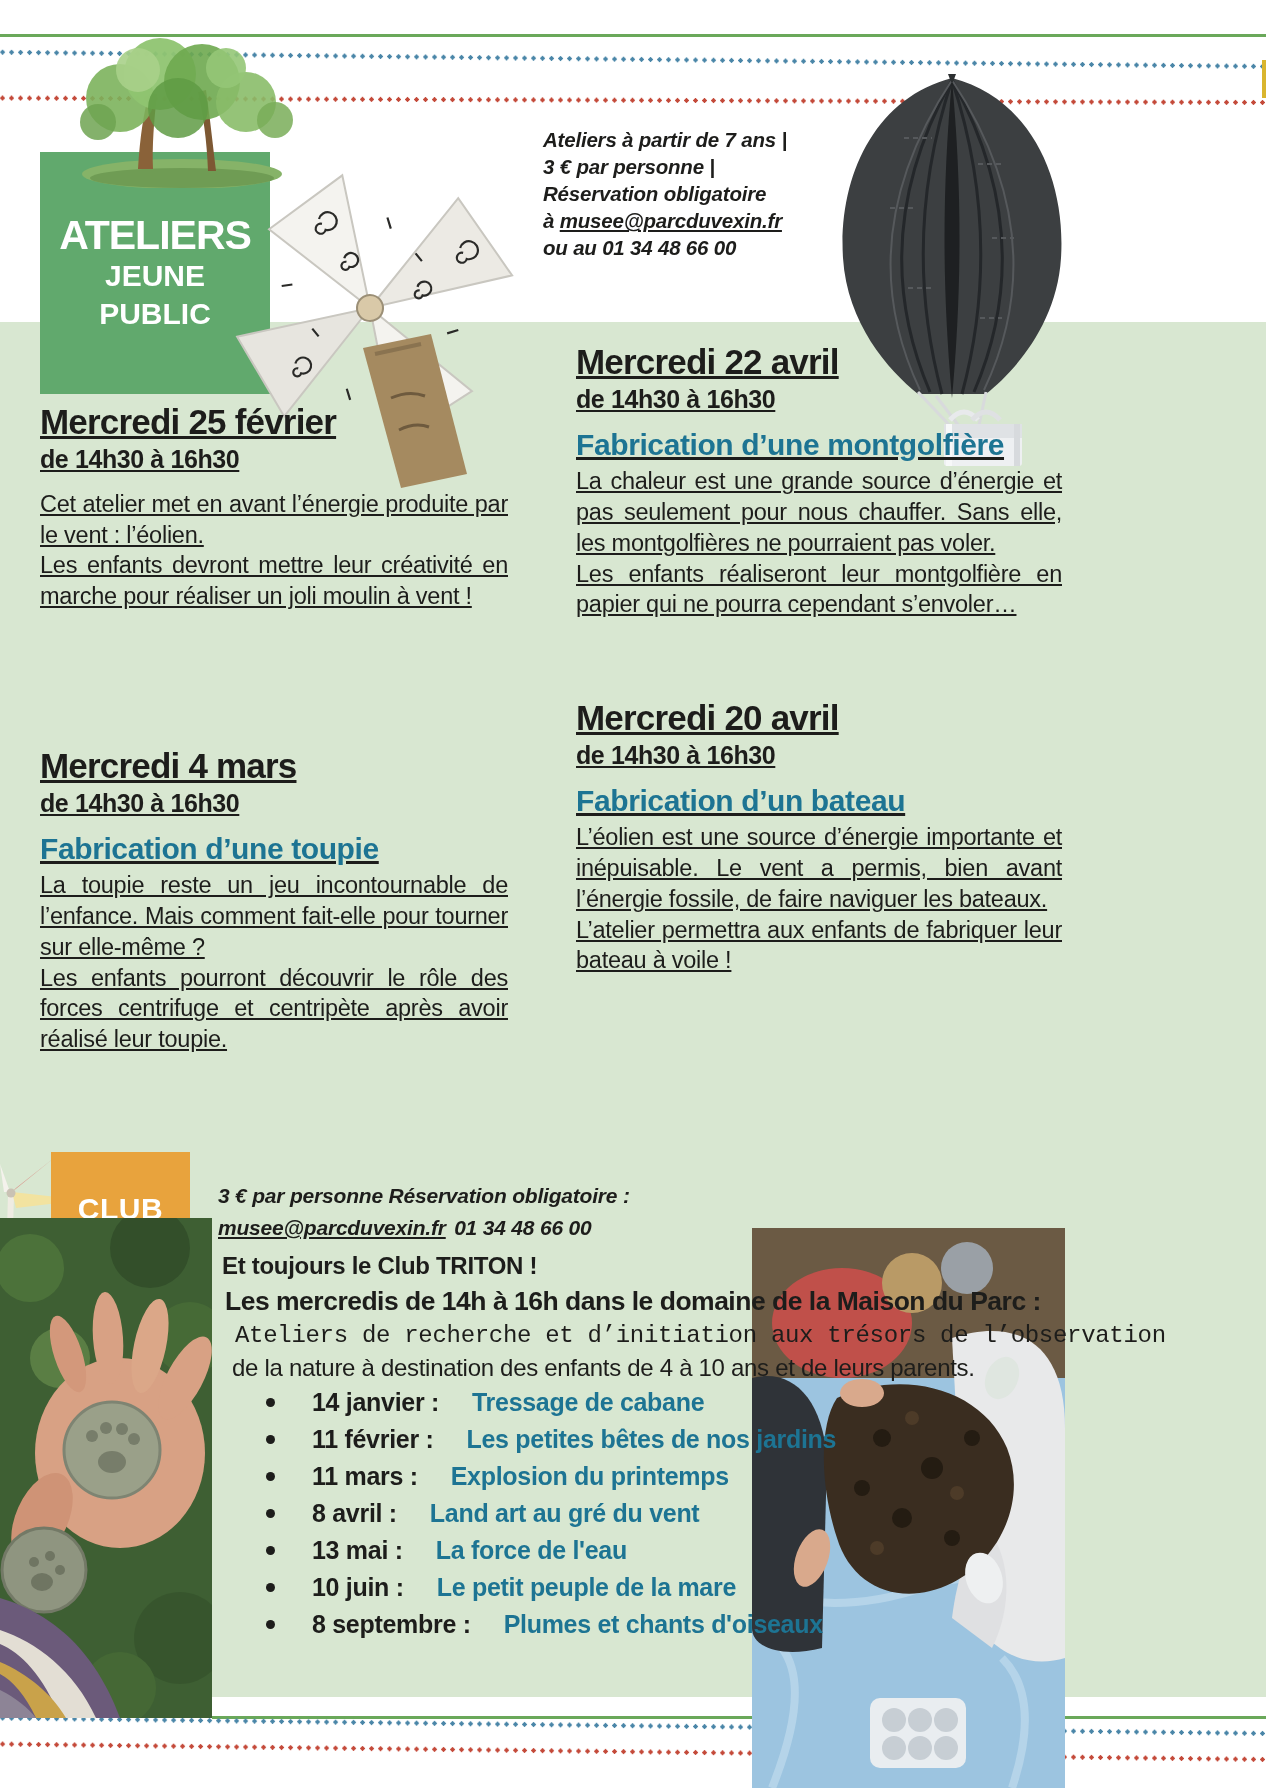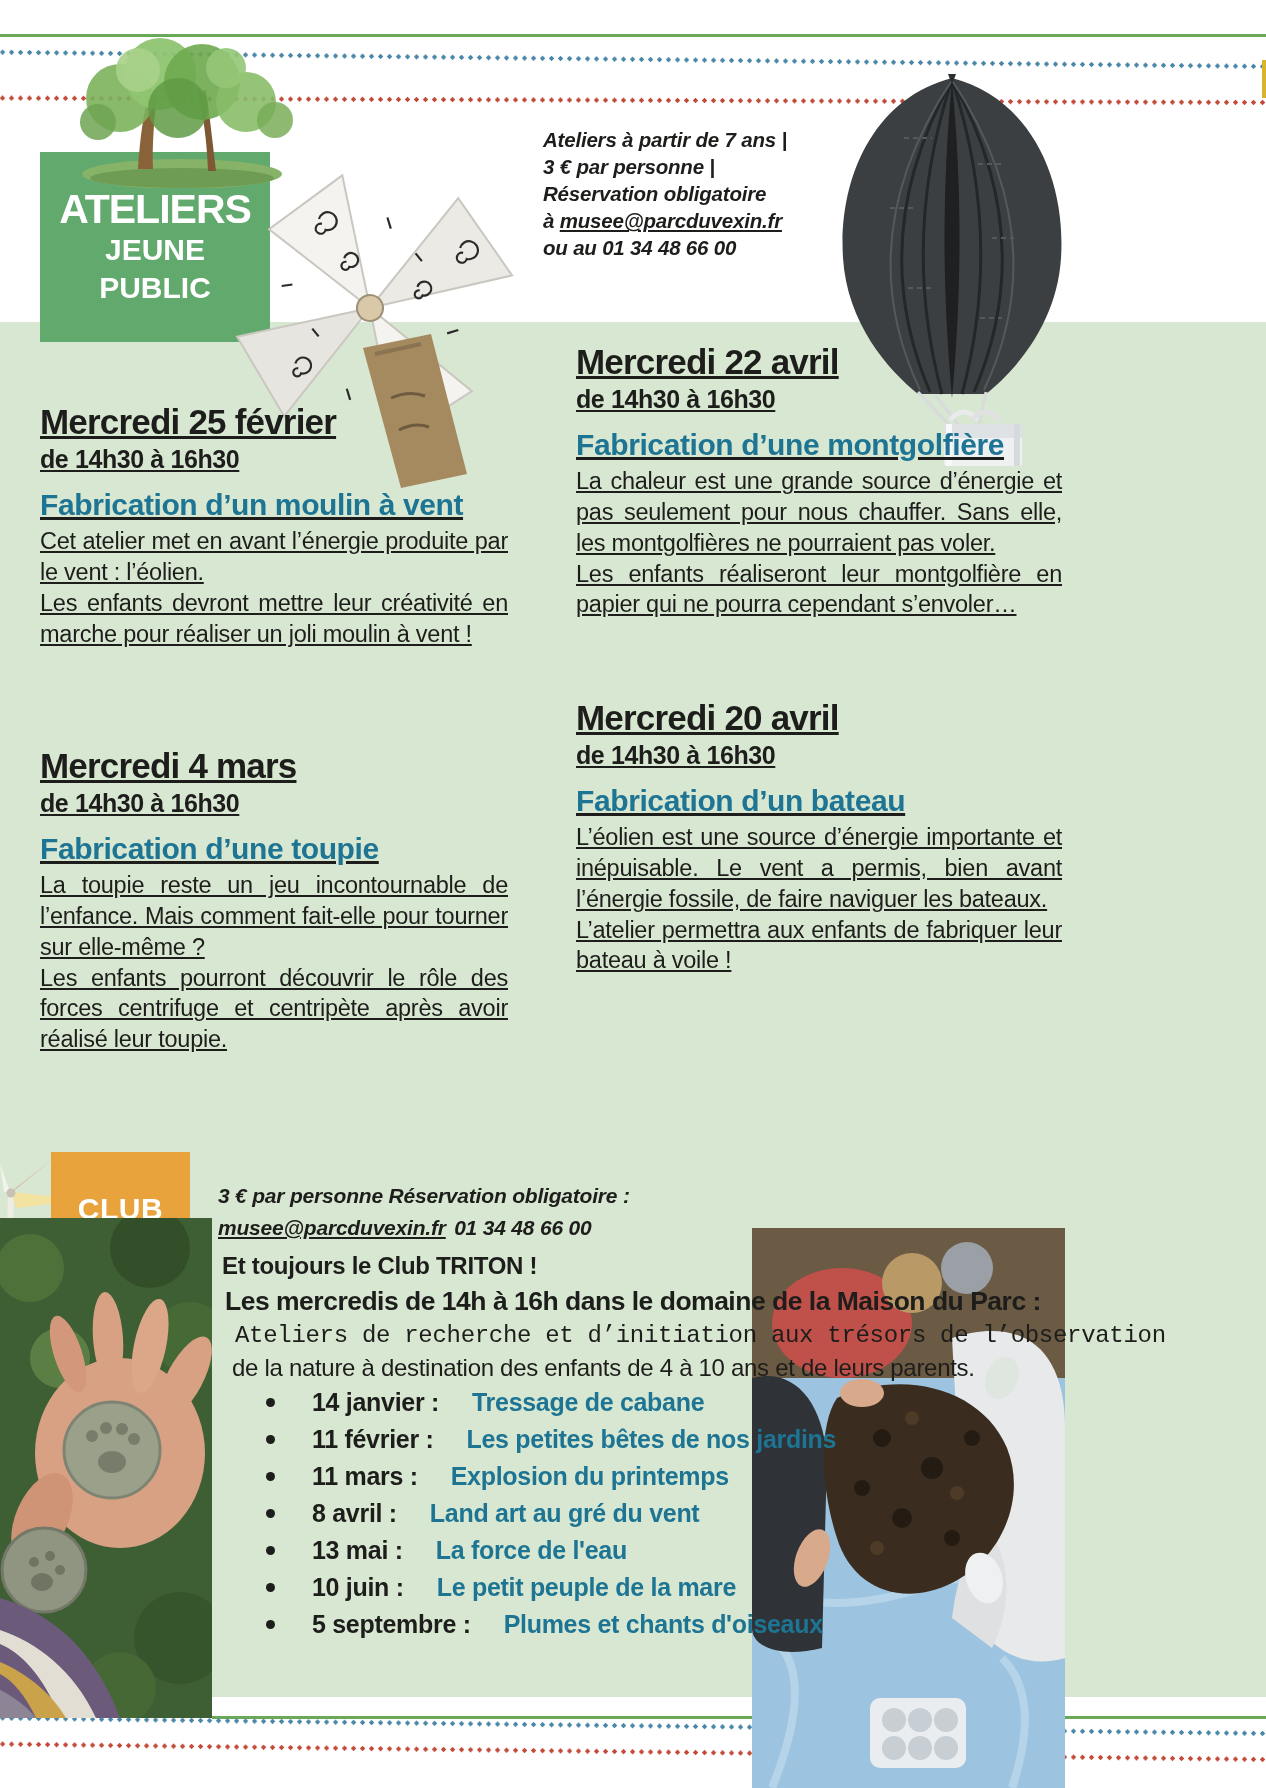--- a/index.html
+++ b/index.html
@@ -15,21 +15,21 @@
   }
   
   .band{position:absolute;left:0;top:322px;width:1266px;height:1375px;background:var(--band_green);z-index:0;}
   .rule{position:absolute;height:3px;background:var(--line_green);z-index:1;}
   .dotline{position:absolute;height:5px;z-index:1;background-repeat:repeat-x;background-size:9px 5px;}
   .dot-blue{background-image:radial-gradient(circle at 2.5px 2.5px,var(--dot_blue) 2.05px,transparent 2.3px);}
   .dot-red{background-image:radial-gradient(circle at 2.5px 2.5px,var(--dot_red) 2.05px,transparent 2.3px);}
   .edge-strip{position:absolute;left:1262px;top:60px;width:4px;height:38px;background:var(--yellow_strip);z-index:1;}
   
   .badge{
-    position:absolute;left:40px;top:152px;width:230px;height:190px;background:var(--accent_green);
+    position:absolute;left:40px;top:152px;width:230px;height:242px;background:var(--accent_green);
     z-index:2;display:flex;flex-direction:column;align-items:center;justify-content:center;color:#fff;
   }
   .badge .b1{font-size:41px;font-weight:800;letter-spacing:-1px;line-height:1.05;}
   .badge .b2{font-size:30px;font-weight:800;letter-spacing:0;line-height:1.25;}
   
   .hinfo{position:absolute;left:543px;top:126px;width:260px;z-index:4;font-style:italic;font-weight:600;font-size:20.5px;line-height:1.32;letter-spacing:-0.2px;}
   .hinfo .strong{font-weight:800;}
   .hinfo a{color:inherit;text-decoration:underline;font-weight:800;}
   
   .ws{position:absolute;z-index:4;text-decoration:underline;}
@@ -156,21 +156,20 @@
       <rect x="132" y="356" width="78" height="42" rx="3" fill="#eef0f2"></rect>
       <rect x="132" y="356" width="78" height="14" fill="#dfe2e5"></rect>
       <rect x="134" y="356" width="6" height="42" fill="#f7f8f9"></rect>
       <rect x="202" y="356" width="6" height="42" fill="#d7dadd"></rect>
     </g>
   </svg>
 
   <section class="ws" style="left:40px;top:404px;width:468px;">
     <h2 class="ws-date">Mercredi 25 février</h2>
     <div class="ws-time">de 14h30 à 16h30</div>
-    <h3 class="ws-title">Fabrication d’un moulin à vent</h3>
     <p class="ws-para">Cet atelier met en avant l’énergie produite par le vent : l’éolien.</p>
     <p class="ws-para">Les enfants devront mettre leur créativité en marche pour réaliser un joli moulin à vent !</p>
   </section>
 
   <section class="ws" style="left:40px;top:700px;width:468px;margin-top:48px;">
     <h2 class="ws-date">Mercredi 4 mars</h2>
     <div class="ws-time">de 14h30 à 16h30</div>
     <h3 class="ws-title">Fabrication d’une toupie</h3>
     <p class="ws-para">La toupie reste un jeu incontournable de l’enfance. Mais comment fait-elle pour tourner sur elle-même ?</p>
     <p class="ws-para">Les enfants pourront découvrir le rôle des forces centrifuge et centripète après avoir réalisé leur toupie.</p>
@@ -247,21 +246,21 @@
         <span class="s-date">13 mai :</span>
         <span class="s-title">La force de l'eau</span>
       </li>
     <li>
         <span class="dot"></span>
         <span class="s-date">10 juin :</span>
         <span class="s-title">Le petit peuple de la mare</span>
       </li>
     <li>
         <span class="dot"></span>
-        <span class="s-date">5 septembre :</span>
+        <span class="s-date">8 septembre :</span>
         <span class="s-title">Plumes et chants d'oiseaux</span>
       </li>
   </ul>
 
   <svg class="photo" style="left:0;top:1218px;" width="212" height="500" viewBox="0 0 212 500">
     <rect width="212" height="500" fill="#3e5f33"></rect>
     <g opacity="0.6">
       <circle cx="30" cy="50" r="34" fill="#567f3f"></circle>
       <circle cx="150" cy="30" r="40" fill="#2c4525"></circle>
       <circle cx="190" cy="120" r="36" fill="#4c7238"></circle>

